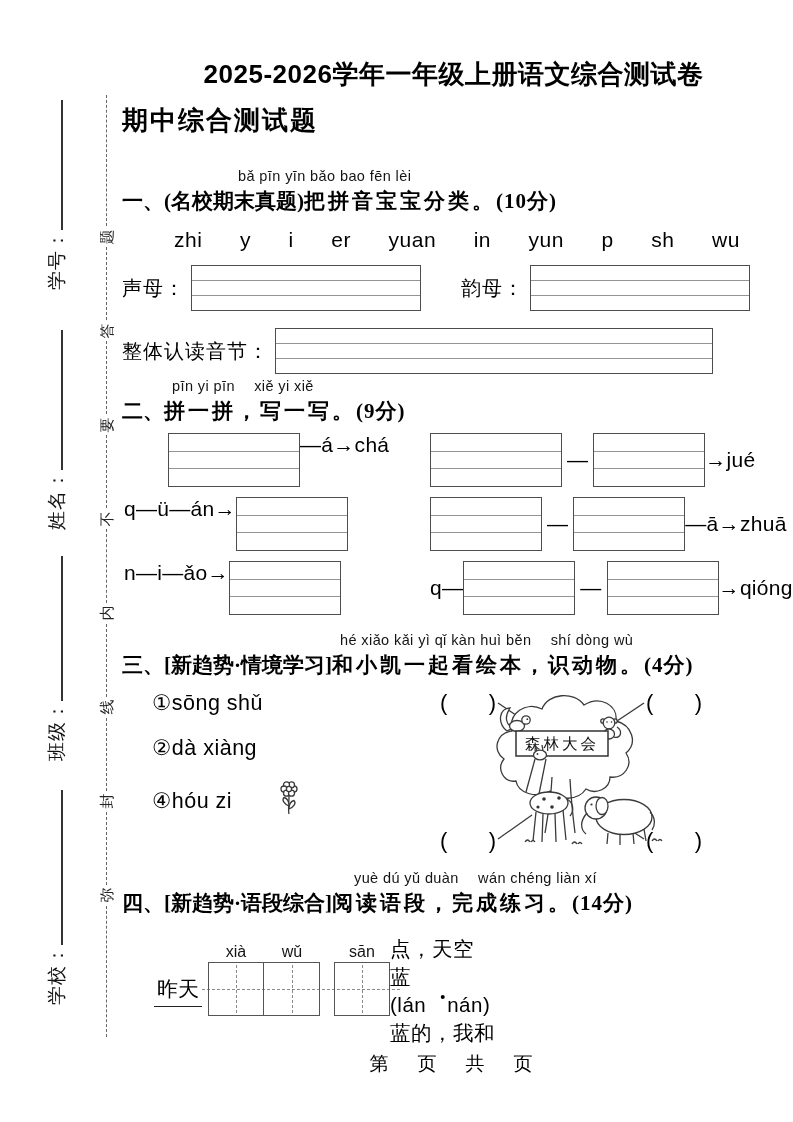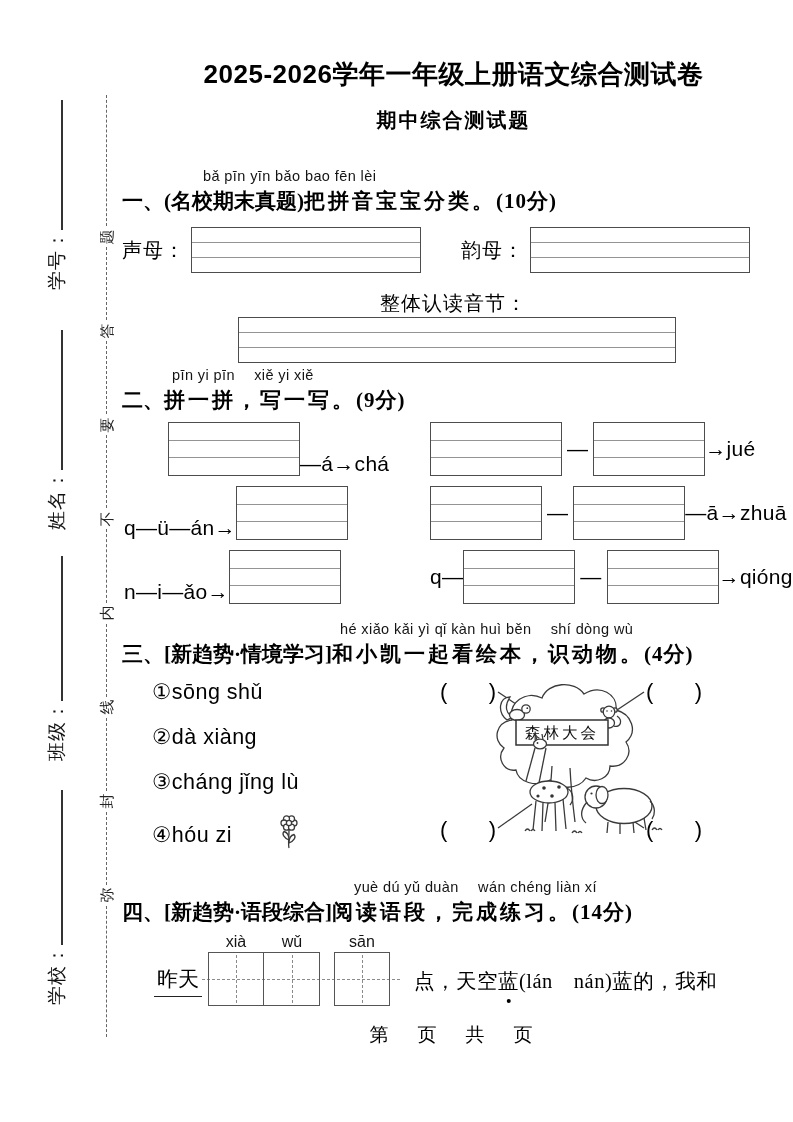--- a/index.html
+++ b/index.html
@@ -21,52 +21,52 @@
   .side-field .flabel { flex:none; letter-spacing:1px; }
   .field-blank { flex:1; border-bottom:2px solid #333; height:55%; }
   .f1 { top:100px; width:190px; transform:rotate(-90deg) translateX(-190px); }
   .f2 { top:330px; width:200px; transform:rotate(-90deg) translateX(-200px); }
   .f3 { top:556px; width:205px; transform:rotate(-90deg) translateX(-205px); }
   .f4 { top:790px; width:215px; transform:rotate(-90deg) translateX(-215px); }
 
   
   .content { position:absolute; left:122px; top:0; width:663px; }
   .title { margin-top:52px; text-align:center; font-size:26px; line-height:44px; font-weight:700; letter-spacing:0.5px; }
-  .subtitle { margin-top:8px; text-align:center; font-size:20px; line-height:32px; font-weight:800; letter-spacing:2px; }
+  .subtitle { margin-top:8px; text-align:left; font-size:26px; line-height:32px; font-weight:800; letter-spacing:2px; }
   .info-row { margin-top:22px; margin-left:6px; display:flex; align-items:flex-end; font-size:21px; line-height:26px; font-weight:700; }
   .info-gap1 { width:36px; } .info-gap2 { width:62px; }
   .score-blank { width:112px; border-bottom:2.5px solid #000; height:24px; margin-left:2px; }
 
   .sec-pinyin { font-size:14.5px; line-height:17px; color:#141414; letter-spacing:0.4px; }
-  .pp1 { margin-top:32px; margin-left:81px; }
+  .pp1 { margin-top:32px; margin-left:116px; }
   .pp2 { margin-top:4px; margin-left:50px; }
   .pp3 { margin-top:15px;  margin-left:218px; }
   .pp4 { margin-top:4px;  margin-left:232px; }
   .sec-heading { margin-top:2px; font-size:21px; line-height:28px; font-weight:700; font-family:"Liberation Serif", serif; }
   .hd-main { letter-spacing:3px; }
   .hd-score { letter-spacing:1px; }
 
   
   .pbox { position:relative; border:1.5px solid #4d4d4d; background:#fff; }
   .pbox::before, .pbox::after { content:""; position:absolute; left:0; right:0; border-top:1px solid #949494; }
   .pbox::before { top:32%; } .pbox::after { top:65%; }
 
   .syl-row { margin-top:12px; margin-left:52px; width:566px; display:flex; justify-content:space-between; font-size:21px; line-height:26px; letter-spacing:0.5px; }
   .ans-row { margin-top:12px; display:flex; align-items:center;text-align:right; }
   .kai-label { font-size:20px; font-family:"Liberation Serif", serif; letter-spacing:1px; flex:none; }
   .box-initials { width:230px; height:46px; margin-left:6px; }
   .box-finals  { width:220px; height:46px; margin-left:6px; }
   .gap-finals  { width:40px; }
-  .row-whole { margin-top:17px;flex-direction:column; }
+  .row-whole { margin-top:17px; }
   .box-whole { width:438px; height:46px; margin-left:6px; }
 
   
   .sp-rows { margin-top:6px; }
   .sp-row { display:flex; align-items:center; margin-bottom:6px; height:58px; font-size:21px; letter-spacing:0.3px; }
-  .sp-left { width:308px; display:flex; align-items:flex-end; flex:none; }
+  .sp-left { width:308px; display:flex; align-items:flex-start; flex:none; }
   .sp-right { display:flex; align-items:center; }
   .box-a { width:132px; height:54px; flex:none; }
   .box-b { width:112px; height:54px; flex:none; }
   .sp-dash { margin:0 5px; }
   .sp-txt { white-space:pre; }
   .ml46 { margin-left:46px; } .ml2 { margin-left:2px; }
 
   
   .sec3-body { margin-top:2px; display:flex; }
   .animal-list { width:290px; padding-left:30px; padding-top:10px; flex:none; }
@@ -85,22 +85,22 @@
   .gp-row { display:flex; font-size:16px; line-height:20px; color:#141414; }
   .gp { width:56px; text-align:center; flex:none; }
   .gp-gap { width:14px; }
   .cells-row { position:relative; display:flex; align-items:center; }
   .tcell { width:56px; height:54px; border:1.5px solid #555; background:transparent; position:relative; flex:none; }
   .tcell.joined { border-left:none; }
   .tcell::before { content:""; position:absolute; left:50%; top:2px; bottom:2px; border-left:1.5px dashed #8a8a8a; }
   .cell-gap { width:14px; }
   .mid-dash { position:absolute; left:-6px; right:-10px; top:50%; border-top:1.5px dashed #8a8a8a; z-index:-1; }
   .cells-row { z-index:0; }
-  .passage-text { font-size:20.5px; font-family:"Liberation Serif", serif; margin-left:24px; position:relative; top:12px; letter-spacing:0.5px; white-space:pre; display:flex; }
-  .latin { font-family:Liberation Serif, serif; }
+  .passage-text { font-size:20.5px; font-family:"Liberation Serif", serif; margin-left:0; position:relative; top:12px; letter-spacing:0.5px; white-space:pre; display:flex;flex-direction:column; }
+  .latin { font-family:Liberation Sans, sans-serif; }
   .emph { position:relative; }
   .emph::after { content:""; position:absolute; left:50%; transform:translateX(-50%); bottom:-8px; width:4.5px; height:4.5px; border-radius:50%; background:#000; }
 
   .page-footer { margin-top:16px; text-align:center; font-size:19px; letter-spacing:5px; font-family:"Liberation Serif", serif; }
 
   svg .ln { stroke:#3a3a3a; stroke-width:1.3; fill:none; }
   svg .fw { fill:#fff; }
 </style>
 </head>
 <body>
@@ -148,20 +148,32 @@
 
     <div class="title">2025-2026学年一年级上册语文综合测试卷</div>
     <div class="subtitle">期中综合测试题</div>
 
 
     <div class="sec-pinyin pp1">bǎ  pīn  yīn  bǎo bao  fēn  lèi</div>
     <div class="sec-heading">
       <span>一、(名校期末真题)</span><span class="hd-main">把拼音宝宝分类。</span><span class="hd-score">(10分)</span>
     </div>
 
+    <div class="syl-row">
+      <span>zhi</span>
+      <span>y</span>
+      <span>i</span>
+      <span>er</span>
+      <span>yuan</span>
+      <span>in</span>
+      <span>yun</span>
+      <span>p</span>
+      <span>sh</span>
+      <span>wu</span>
+    </div>
 
     <div class="ans-row">
       <span class="kai-label">声母：</span>
       <span class="pbox box-initials"></span>
       <span class="gap-finals"></span>
       <span class="kai-label">韵母：</span>
       <span class="pbox box-finals"></span>
     </div>
 
     <div class="ans-row row-whole">
@@ -216,21 +228,20 @@
 
     <div class="sec-pinyin pp3">hé  xiǎo kǎi  yì  qǐ  kàn  huì běn　  shí dòng wù</div>
     <div class="sec-heading">
       <span>三、[新趋势·情境学习]</span><span class="hd-main">和小凯一起看绘本，识动物。</span><span class="hd-score">(4分)</span>
     </div>
 
     <div class="sec3-body">
       <div class="animal-list">
         <div class="animal-item">①sōng shǔ</div>
         <div class="animal-item">②dà xiàng</div>
-        <div class="animal-item">③cháng jǐng lù</div>
         <div class="animal-item">
           <span>④hóu zi</span>
           <span class="flower">
             <svg width="22" height="34" viewBox="0 0 22 34">
               <path class="ln" d="M11,15 C11,22 10,28 11,33"></path>
               <path class="ln fw" d="M11,25 C6,23 3.5,19 6,16.5 C10,17.5 11,21 11,25 Z"></path>
               <path class="ln fw" d="M11,28 C16,26 18.5,22 16,19.5 C12,20.5 11,24 11,28 Z"></path>
               <circle class="ln fw" cx="16" cy="8" r="3"></circle>
               <circle class="ln fw" cx="13.5" cy="3.8" r="3"></circle>
               <circle class="ln fw" cx="8.5" cy="3.8" r="3"></circle>

